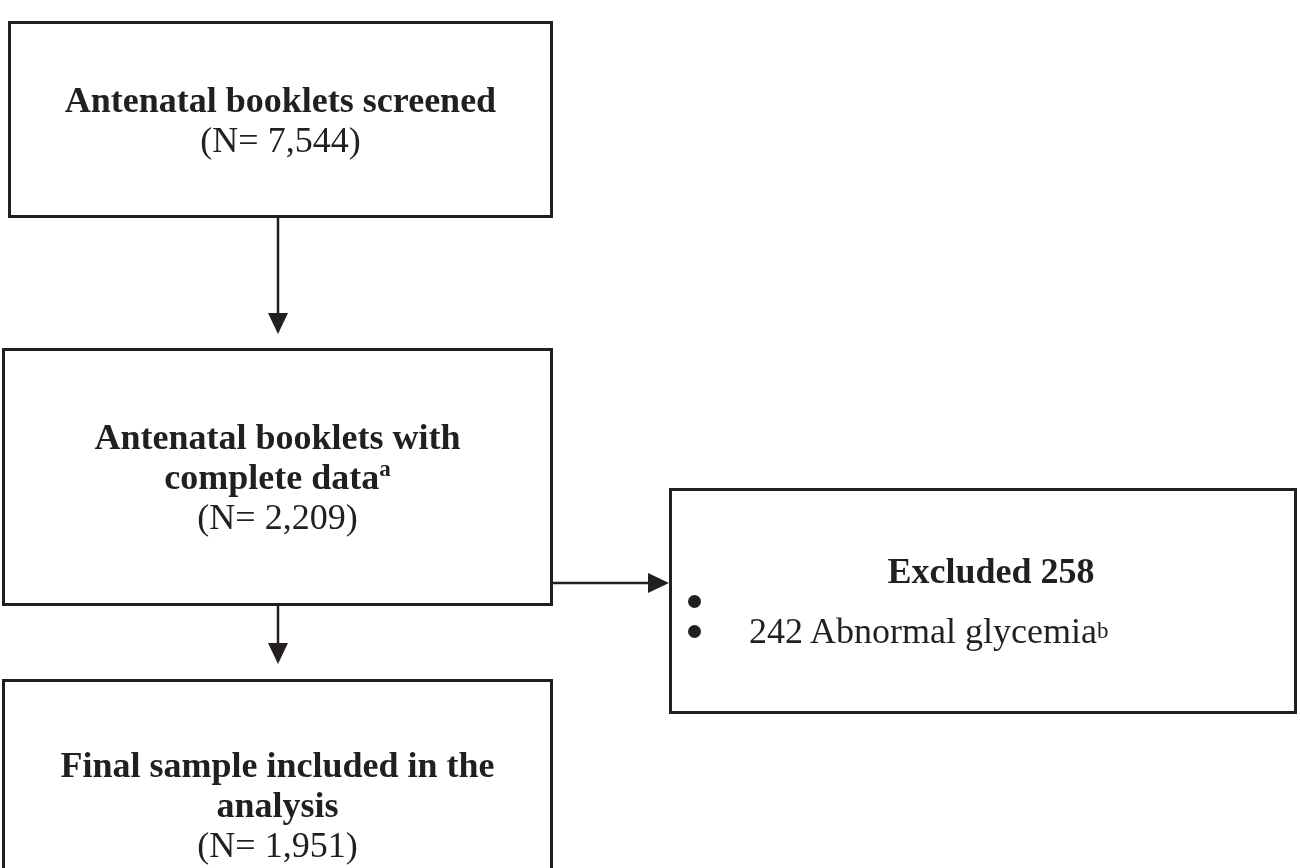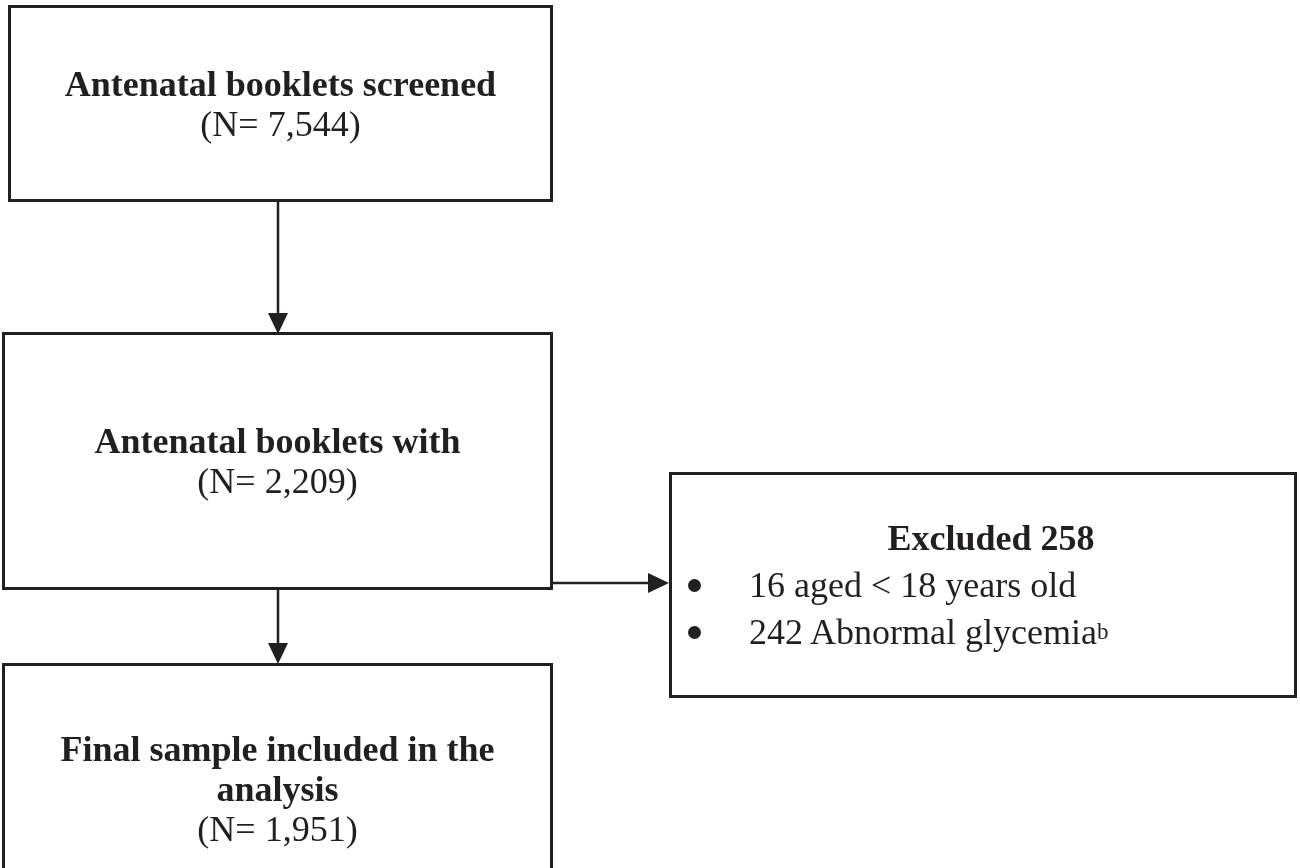--- a/index.html
+++ b/index.html
@@ -19,20 +19,21 @@
   .flowbox {
     position: absolute;
     box-sizing: border-box;
     border: 3px solid #231f20;
     background: #ffffff;
     display: flex;
     flex-direction: column;
     justify-content: center;
     align-items: center;
     text-align: center;
+    margin-top: 16px;
   }
   .box-screened { left: 8px;   top: 5px;   width: 545px; height: 197px; }
   .box-complete { left: 2px;   top: 332px; width: 551px; height: 258px; }
   .box-final    { left: 2px;   top: 663px; width: 551px; height: 252px; }
   .box-excluded { left: 669px; top: 472px; width: 628px; height: 226px; }
 
   .line {
     font-size: 36px;
     line-height: 40px;
     white-space: nowrap;
@@ -91,28 +92,30 @@
     </g>
   </svg>
 
   <div class="flowbox box-screened">
     <div class="line bold">Antenatal booklets screened</div>
     <div class="line">(N= 7,544)</div>
   </div>
 
   <div class="flowbox box-complete">
     <div class="line bold">Antenatal booklets with</div>
+    <div class="line bold">
+      <span>complete data</span><sup class="fnote">a</sup>
+    </div>
     <div class="line">(N= 2,209)</div>
   </div>
 
   <div class="flowbox box-excluded">
     <div class="line bold excl-title">Excluded 258</div>
     <div class="line bullet-row">
       <span class="bullet-dot"></span>
-      <span>16 aged &lt; 18 years old</span>
         <sup class="fnote"></sup>
     </div>
     <div class="line bullet-row">
       <span class="bullet-dot"></span>
       <span>242 Abnormal glycemia</span>
         <sup class="fnote">b</sup>
     </div>
   </div>
 
   <div class="flowbox box-final">

